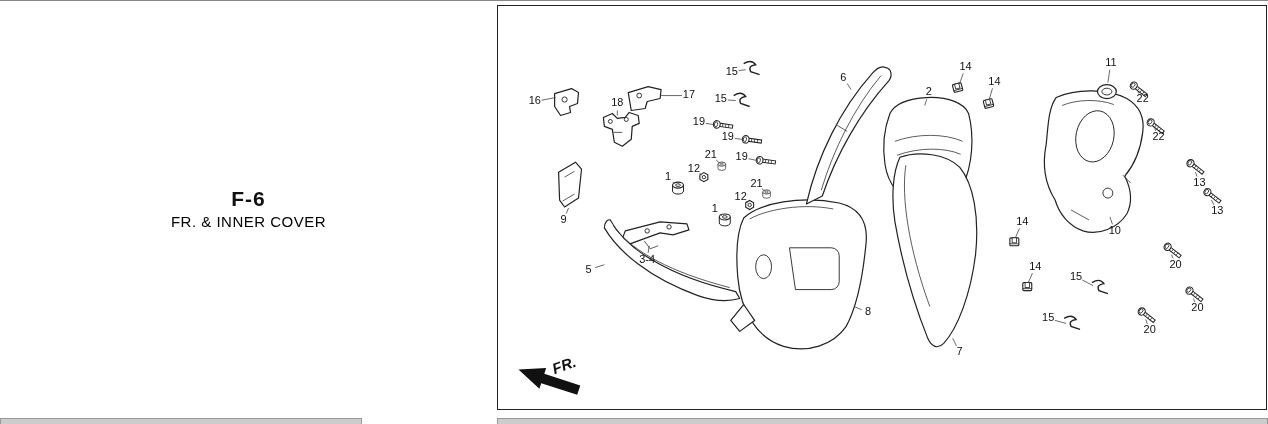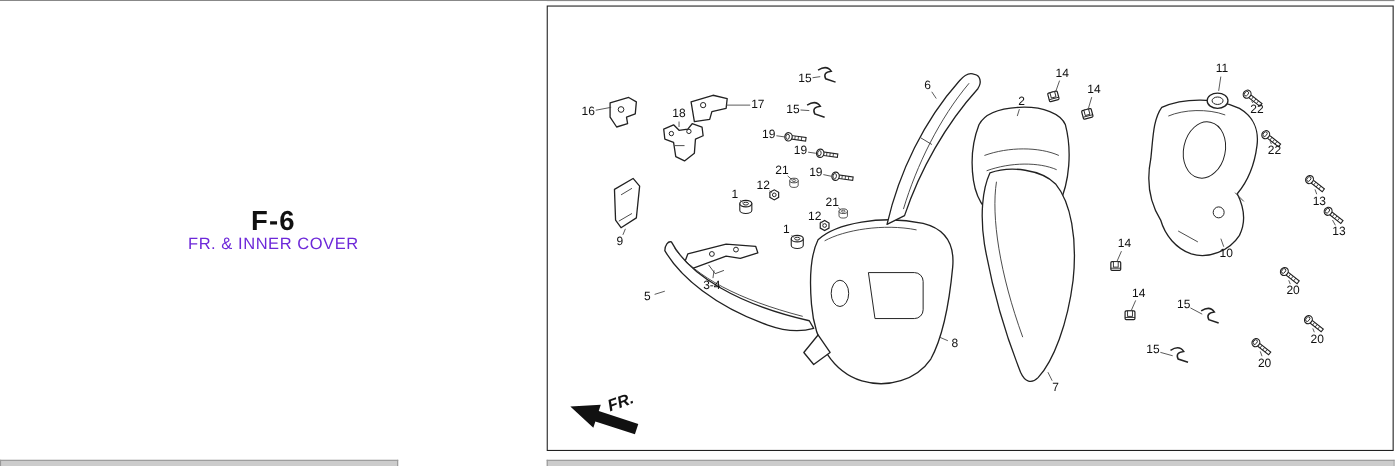--- a/index.html
+++ b/index.html
@@ -1,23 +1,23 @@
 <!DOCTYPE html>
 <html><head>
 <meta charset="utf-8">
 <style>
   html,body{margin:0;padding:0;background:#fff;}
   body{font-family:"Liberation Sans",sans-serif;}
   .stage{position:relative;width:1268px;height:424px;background:#fff;overflow:hidden;}
   .top-rule{position:absolute;left:0;top:0;width:100%;height:1px;background:#888;}
   .left-panel{position:absolute;left:0;top:1px;width:497px;height:414px;background:#fff;}
   .fig-code{position:absolute;top:186px;left:0;width:100%;text-align:center;
-            font-size:25px;font-weight:bold;color:#111;letter-spacing:1px;}
+            font-size:21px;font-weight:bold;color:#111;letter-spacing:1px;}
   .fig-title{position:absolute;top:212px;left:0;width:100%;text-align:center;
-             font-size:15px;color:#6d28d9;letter-spacing:0.5px;}
+             font-size:15px;color:#000000;letter-spacing:0.5px;}
   .diagram-box{position:absolute;left:497px;top:5px;width:770px;height:405px;
                border:1px solid #222;background:#fff;box-sizing:border-box;}
   .bottom-bar{position:absolute;top:418px;height:8px;background:#ccc;
               border:1px solid #999;border-bottom:none;box-sizing:border-box;}
   .bottom-bar.left{left:0;width:362px;}
   .bottom-bar.right{left:497px;width:771px;}
   
   .part{fill:#fff;stroke:#222;stroke-width:1.2;stroke-linejoin:round;}
   .detail{fill:none;stroke:#333;stroke-width:0.8;}
   .hole{fill:none;stroke:#222;stroke-width:0.9;}

